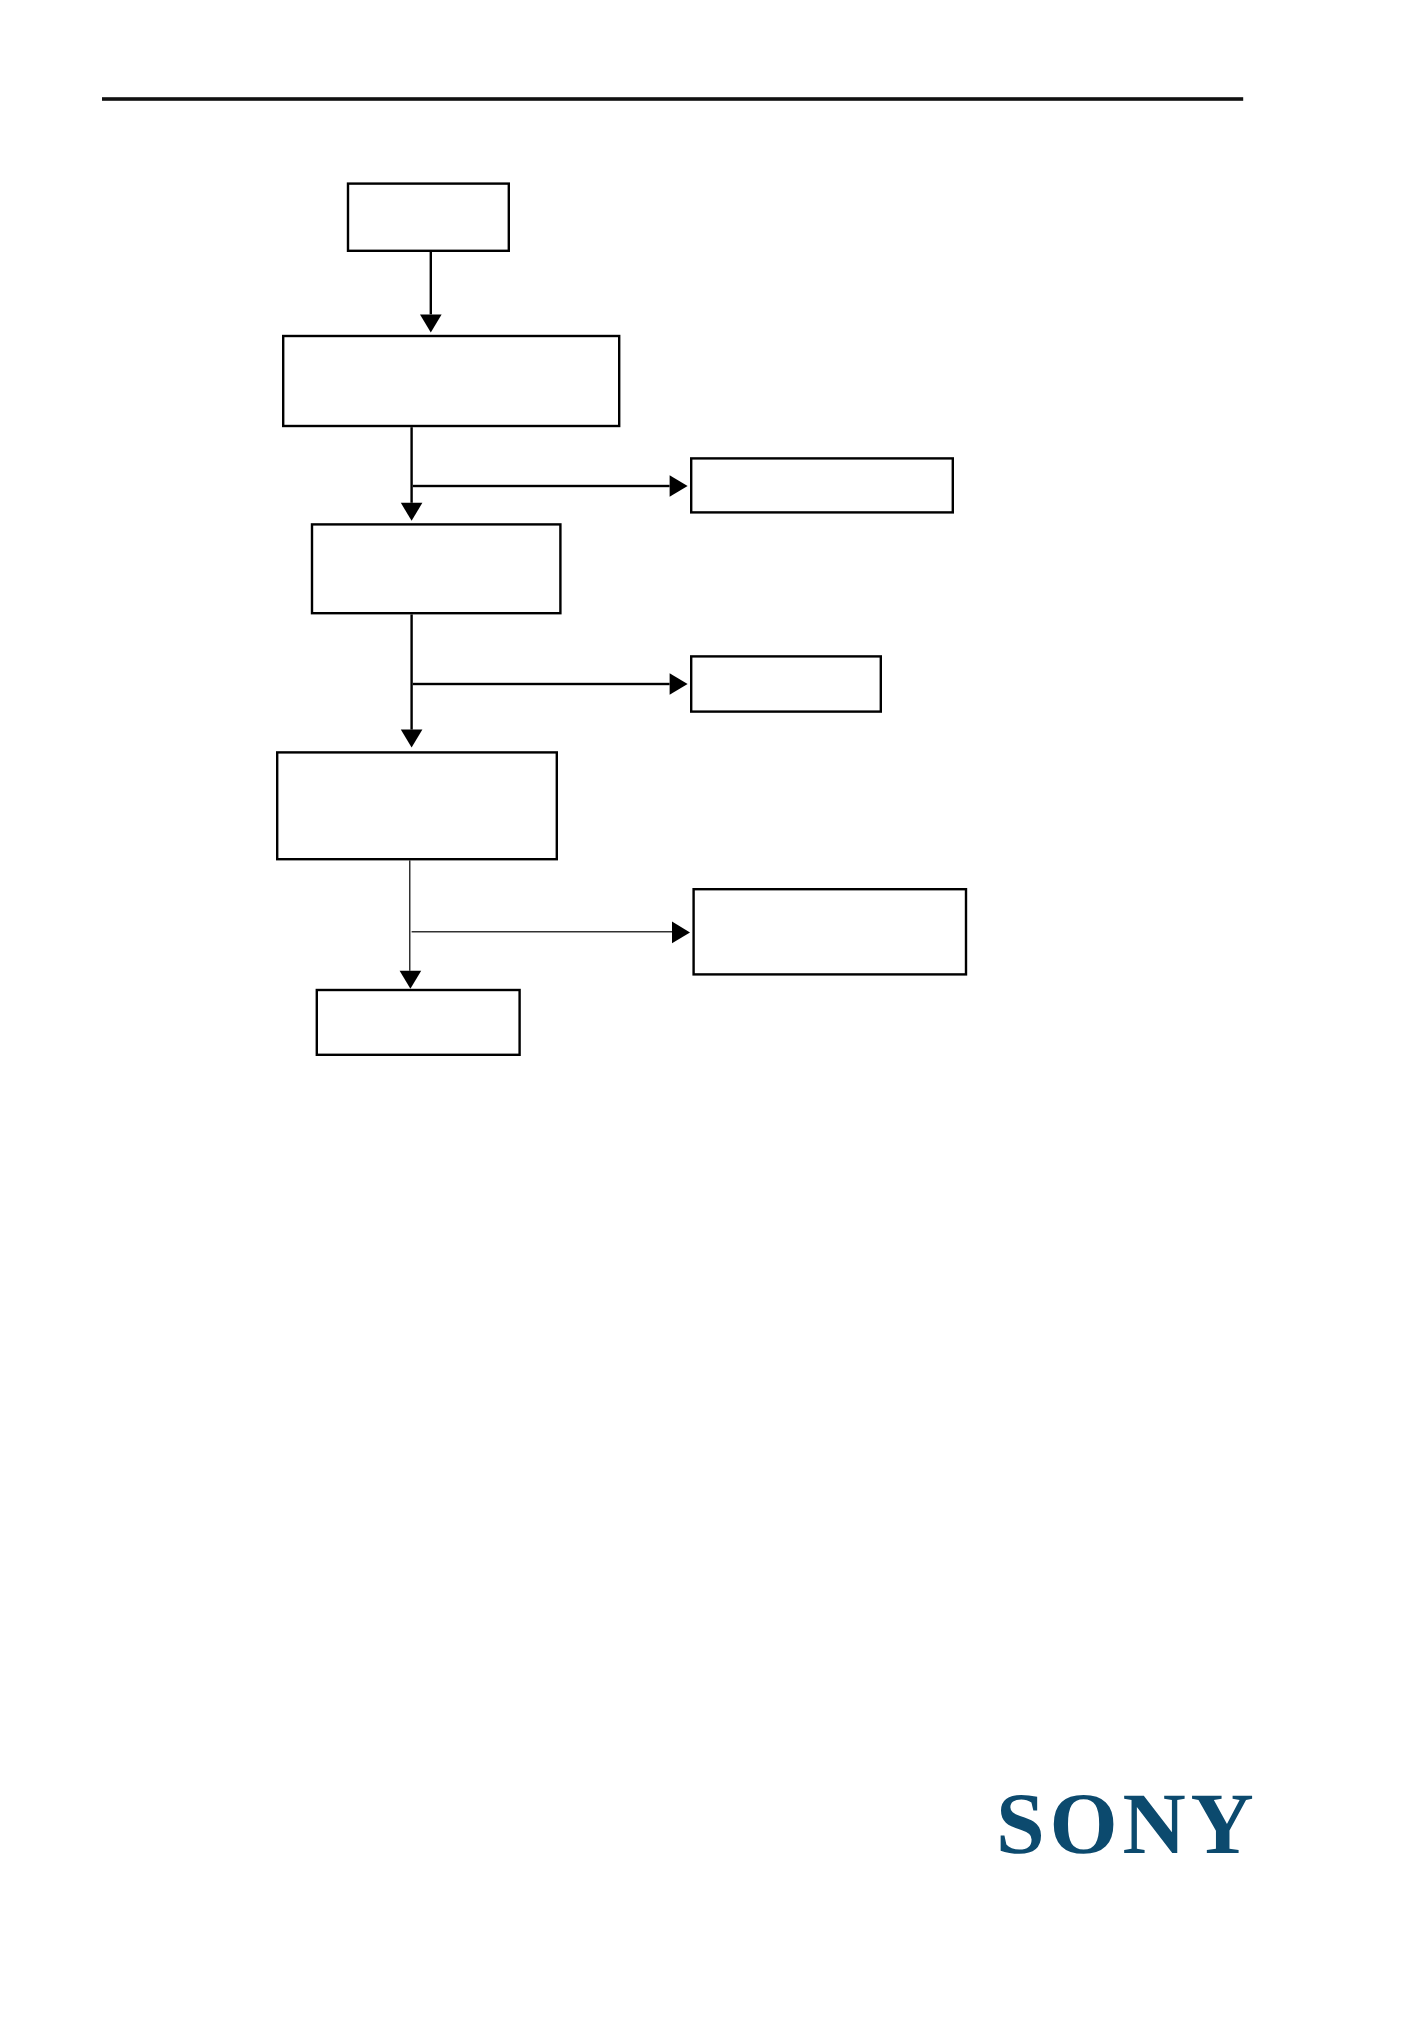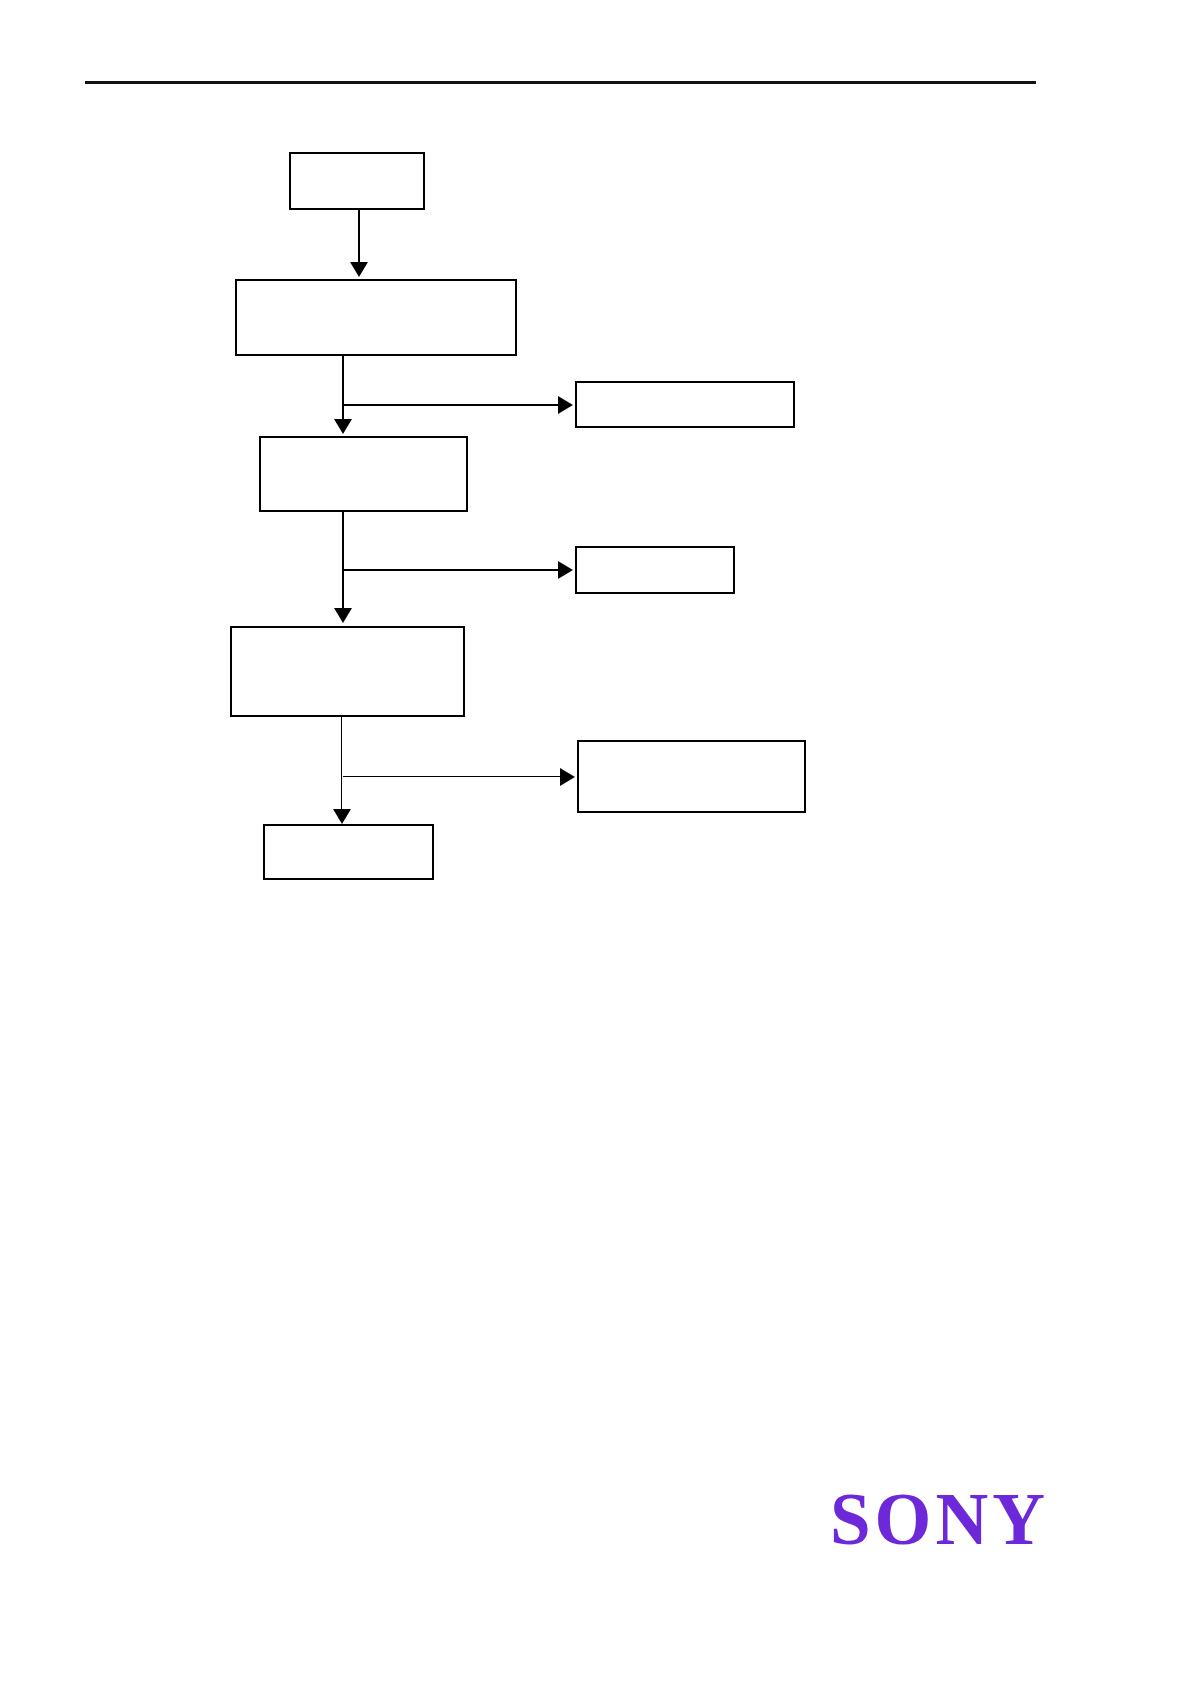--- a/index.html
+++ b/index.html
@@ -81,21 +81,21 @@
     border-top: 9px solid transparent;
     border-bottom: 9px solid transparent;
     border-left: 15px solid #000000;
   }
 
   
   .sony-logo {
     position: absolute;
     font-family: "Liberation Serif", "DejaVu Serif", serif;
     font-weight: bold;
-    color: #6d28d9;
+    color: #0c4a6e;
     letter-spacing: 0.055em;
     line-height: 1;
     white-space: nowrap;
   }
 </style>
 </head>
 <body>
 
 <div id="page">
 

